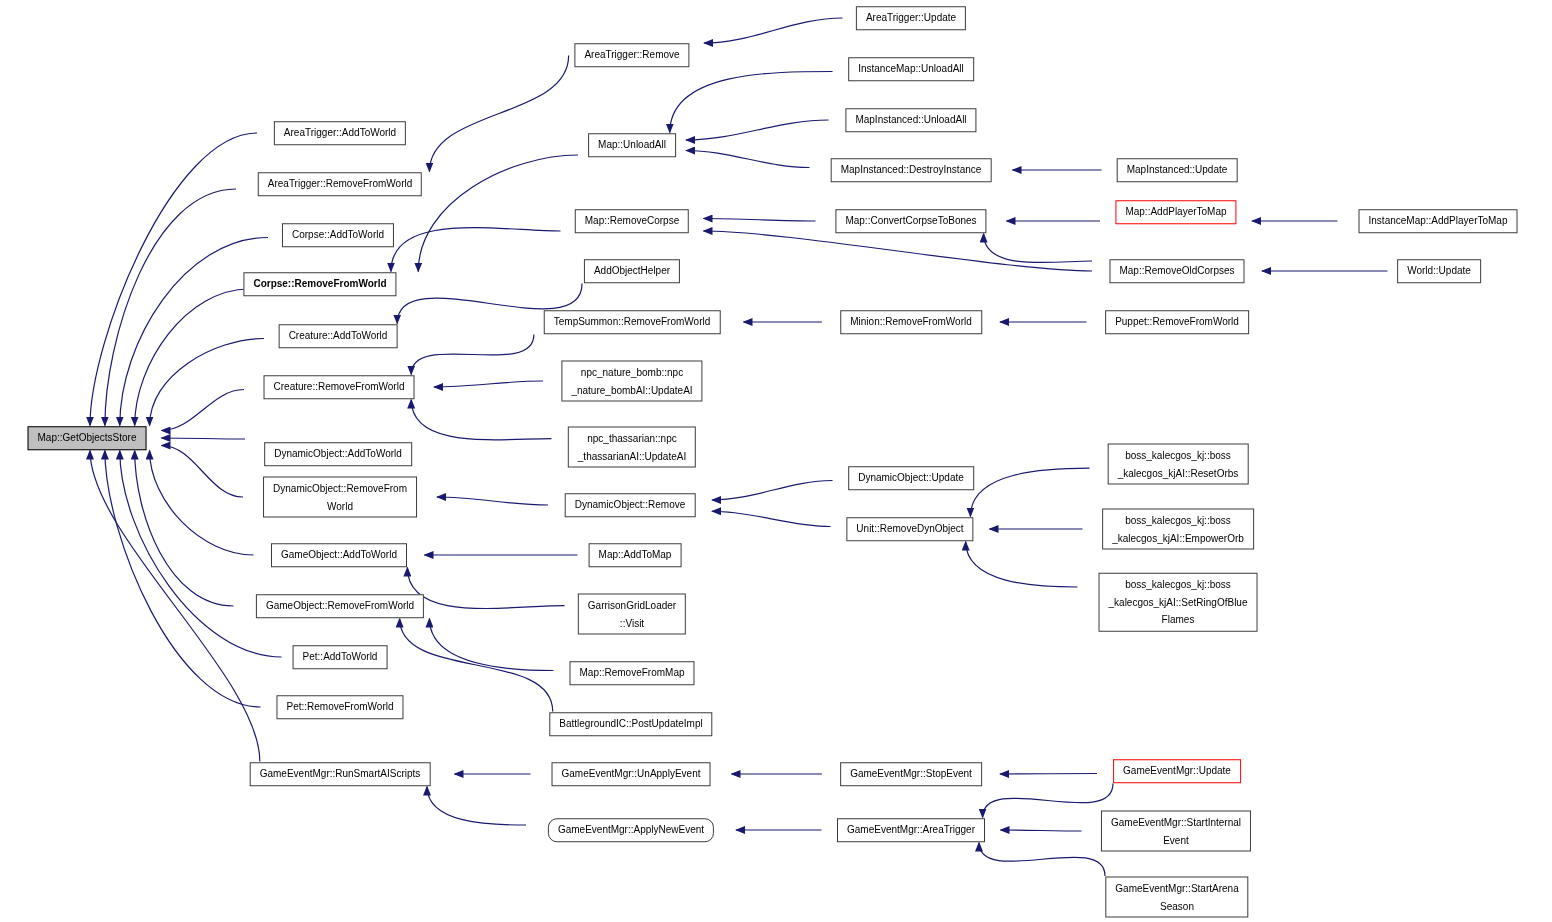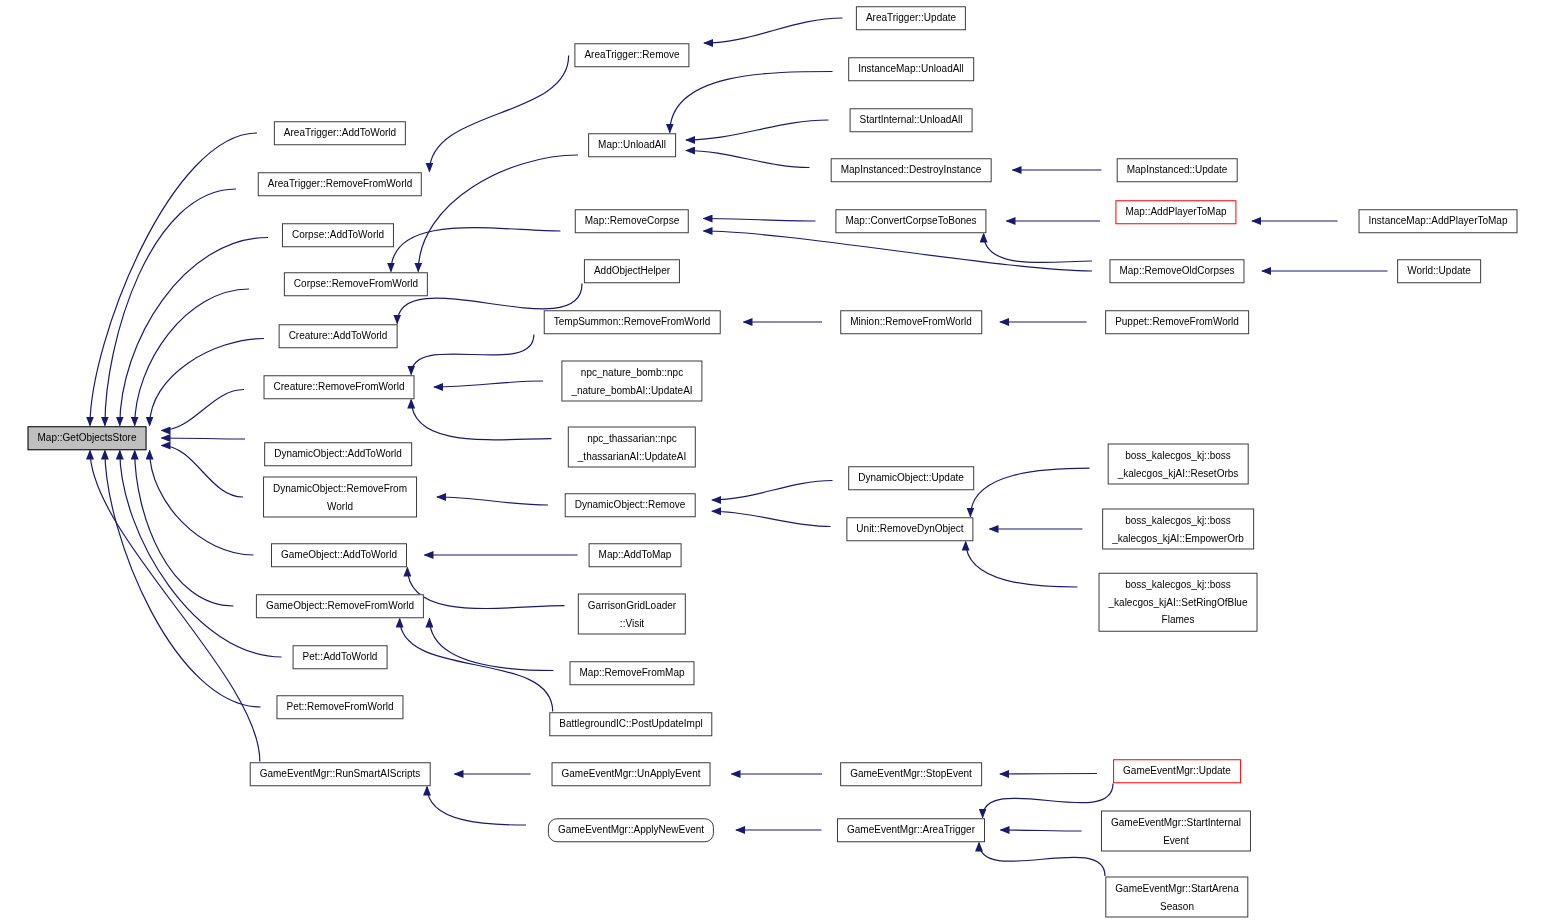--- a/index.html
+++ b/index.html
@@ -106,21 +106,21 @@
       <path d="M1097,773.5 C1063.0495489720681,773.5 1033.9504510279319,774 1000,774" fill="none" stroke="#191970" stroke-width="1.2" marker-end="url(#arrow)"></path>
       <path d="M821.5,830 C791.575,830 765.925,830 736,830" fill="none" stroke="#191970" stroke-width="1.2" marker-end="url(#arrow)"></path>
       <path d="M1113,783.5 C1113,830.6658732559888 982.6,770.3341267440112 982.6,817.5" fill="none" stroke="#191970" stroke-width="1.2" marker-end="url(#arrow)"></path>
       <path d="M1081.5,831 C1053.14783958849,831 1028.85216041151,830 1000.5,830" fill="none" stroke="#191970" stroke-width="1.2" marker-end="url(#arrow)"></path>
       <path d="M1105,876 C1105,830.3746969982665 979.02,888.1253030017335 979.02,842.5" fill="none" stroke="#191970" stroke-width="1.2" marker-end="url(#arrow)"></path>
     </svg>
 <div class="node root" style="left: 87px; top: 438px;">Map::GetObjectsStore</div>
     <div class="node normal" style="left: 340px; top: 133px;">AreaTrigger::AddToWorld</div>
     <div class="node normal" style="left: 340px; top: 184px;">AreaTrigger::RemoveFromWorld</div>
     <div class="node normal" style="left: 338px; top: 235px;">Corpse::AddToWorld</div>
-    <div class="node normal" style="left: 356px; top: 284px;">Corpse::RemoveFromWorld</div>
+    <div class="node normal" style="left: 320px; top: 284px; font-weight: bold;">Corpse::RemoveFromWorld</div>
     <div class="node normal" style="left: 338px; top: 336px;">Creature::AddToWorld</div>
     <div class="node normal" style="left: 339px; top: 387px;">Creature::RemoveFromWorld</div>
     <div class="node normal" style="left: 338px; top: 454px;">DynamicObject::AddToWorld</div>
     <div class="node normal" style="left: 340px; top: 497px;">DynamicObject::RemoveFrom
 World</div>
     <div class="node normal" style="left: 339px; top: 555px;">GameObject::AddToWorld</div>
     <div class="node normal" style="left: 340px; top: 606px;">GameObject::RemoveFromWorld</div>
     <div class="node normal" style="left: 340px; top: 657px;">Pet::AddToWorld</div>
     <div class="node normal" style="left: 340px; top: 707px;">Pet::RemoveFromWorld</div>
     <div class="node normal" style="left: 340px; top: 774px;">GameEventMgr::RunSmartAIScripts</div>
@@ -136,21 +136,21 @@
     <div class="node normal" style="left: 630px; top: 505px;">DynamicObject::Remove</div>
     <div class="node normal" style="left: 635px; top: 555px;">Map::AddToMap</div>
     <div class="node normal" style="left: 632px; top: 614px;">GarrisonGridLoader
 ::Visit</div>
     <div class="node normal" style="left: 632px; top: 673px;">Map::RemoveFromMap</div>
     <div class="node normal" style="left: 631px; top: 724px;">BattlegroundIC::PostUpdateImpl</div>
     <div class="node normal" style="left: 631px; top: 774px;">GameEventMgr::UnApplyEvent</div>
     <div class="node normal" style="left: 631px; top: 830px; border-radius: 9px;">GameEventMgr::ApplyNewEvent</div>
     <div class="node normal" style="left: 911px; top: 18px;">AreaTrigger::Update</div>
     <div class="node normal" style="left: 911px; top: 69px;">InstanceMap::UnloadAll</div>
-    <div class="node normal" style="left: 911px; top: 120px;">StartInternal::UnloadAll</div>
+    <div class="node normal" style="left: 911px; top: 120px;">MapInstanced::UnloadAll</div>
     <div class="node normal" style="left: 911px; top: 170px;">MapInstanced::DestroyInstance</div>
     <div class="node normal" style="left: 911px; top: 221px;">Map::ConvertCorpseToBones</div>
     <div class="node normal" style="left: 911px; top: 322px;">Minion::RemoveFromWorld</div>
     <div class="node normal" style="left: 911px; top: 478px;">DynamicObject::Update</div>
     <div class="node normal" style="left: 910px; top: 529px;">Unit::RemoveDynObject</div>
     <div class="node normal" style="left: 911px; top: 774px;">GameEventMgr::StopEvent</div>
     <div class="node normal" style="left: 911px; top: 830px;">GameEventMgr::AreaTrigger</div>
     <div class="node normal" style="left: 1177px; top: 170px;">MapInstanced::Update</div>
     <div class="node red" style="left: 1176px; top: 212px;">Map::AddPlayerToMap</div>
     <div class="node normal" style="left: 1177px; top: 271px;">Map::RemoveOldCorpses</div>

